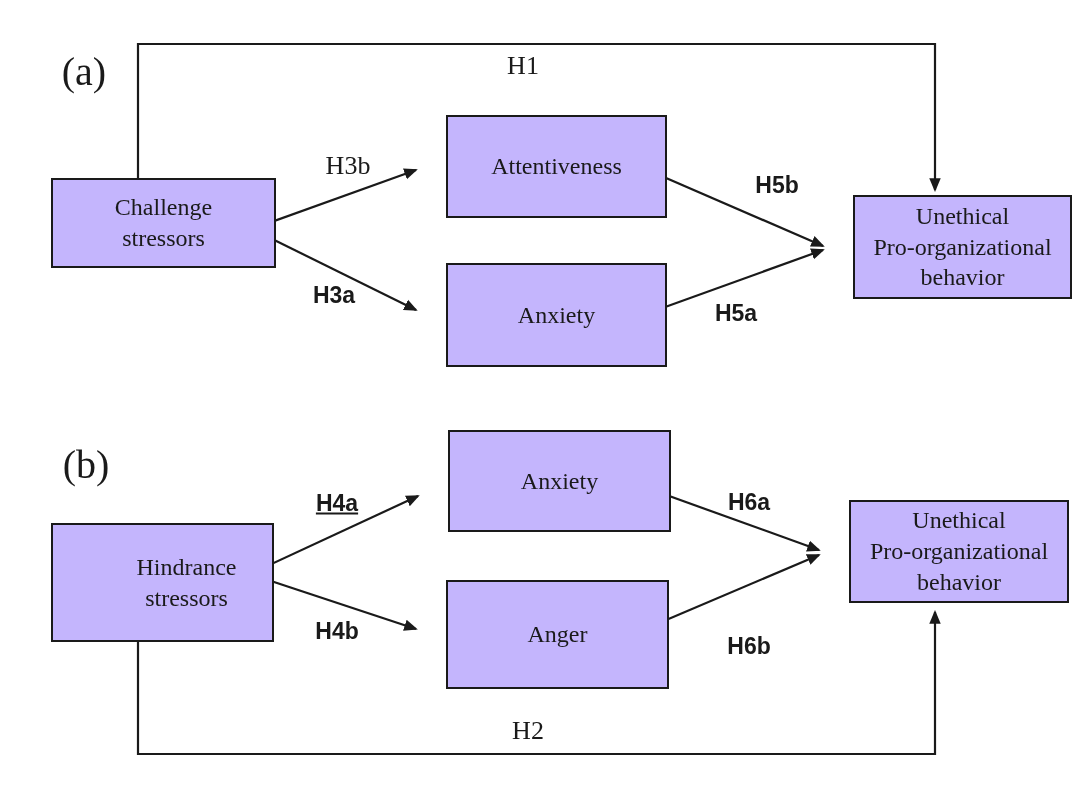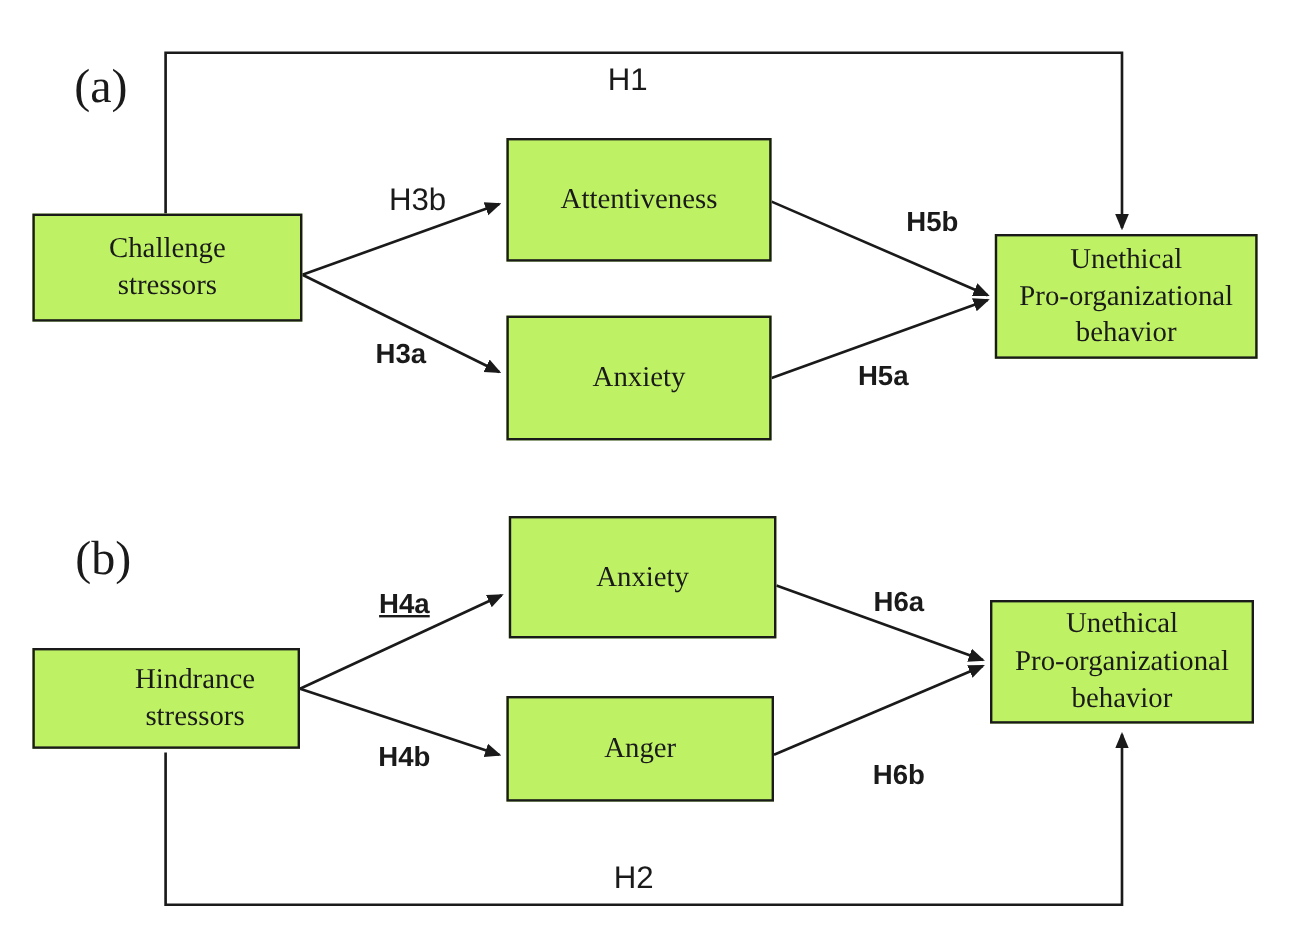--- a/index.html
+++ b/index.html
@@ -10,42 +10,43 @@
     background: #ffffff;
     overflow: hidden;
     font-family: "Liberation Serif", serif;
     color: #1a1a1a;
   }
   svg.wires { position: absolute; left: 0; top: 0; }
   .box {
     position: absolute;
     box-sizing: border-box;
     border: 2.5px solid #1a1a1a;
-    background: #bef264;
+    background: #c4b5fd;
     display: flex;
     align-items: center;
     justify-content: center;
     text-align: center;
     font-size: 24px;
     line-height: 1.28;
     white-space: pre-line;
+    margin-left: 24px;
   }
   .panel-label {
     position: absolute;
     transform: translate(-50%, -50%);
     font-size: 40px;
     line-height: 1;
   }
   .hyp {
     position: absolute;
     transform: translate(-50%, -50%);
     line-height: 1;
     white-space: nowrap;
   }
-  .hyp.serif { font-family: Liberation Sans, sans-serif; font-size: 26px; }
+  .hyp.serif { font-family: Liberation Serif, serif; font-size: 26px; }
   .hyp.sans  { font-family: "Liberation Sans", sans-serif; font-size: 23px; font-weight: 600; }
 </style>
 </head>
 <body>
 
 <div class="stage">
 
   <svg class="wires" width="1080" height="790" viewBox="0 0 1080 790">
     <defs>
       <marker id="ah" viewBox="0 0 10 10" refX="8.6" refY="5" markerWidth="6.2" markerHeight="6.2" orient="auto">
@@ -79,24 +80,24 @@
 behavior</div>
 
   <div class="hyp serif" style="left:523px; top:66px;">H1</div>
   <div class="hyp serif" style="left:348px; top:166px;">H3b</div>
   <div class="hyp sans" style="left:334px; top:295px;">H3a</div>
   <div class="hyp sans" style="left:737px; top:185px;margin-left:40px;">H5b</div>
   <div class="hyp sans" style="left:736px; top:313px;">H5a</div>
 
   <div class="panel-label" style="left:86px; top:465px;">(b)</div>
 
-  <div class="box" style="left:27px; top:540px; width:223px; height:84px;padding-left:48px;">Hindrance
+  <div class="box" style="left:27px; top:523px; width:223px; height:119px;padding-left:48px;">Hindrance
 stressors</div>
   <div class="box" style="left:424px; top:430px; width:223px; height:102px;">Anxiety</div>
-  <div class="box" style="left:422px; top:580px; width:223px; height:88px;">Anger</div>
+  <div class="box" style="left:422px; top:580px; width:223px; height:109px;">Anger</div>
   <div class="box" style="left:825px; top:500px; width:220px; height:103px;">Unethical
 Pro-organizational
 behavior</div>
 
   <div class="hyp serif" style="left:528px; top:731px;">H2</div>
   <div class="hyp sans" style="left:337px; top:503px;text-decoration:underline;">H4a</div>
   <div class="hyp sans" style="left:337px; top:631px;">H4b</div>
   <div class="hyp sans" style="left:749px; top:502px;">H6a</div>
   <div class="hyp sans" style="left:749px; top:646px;">H6b</div>
 

